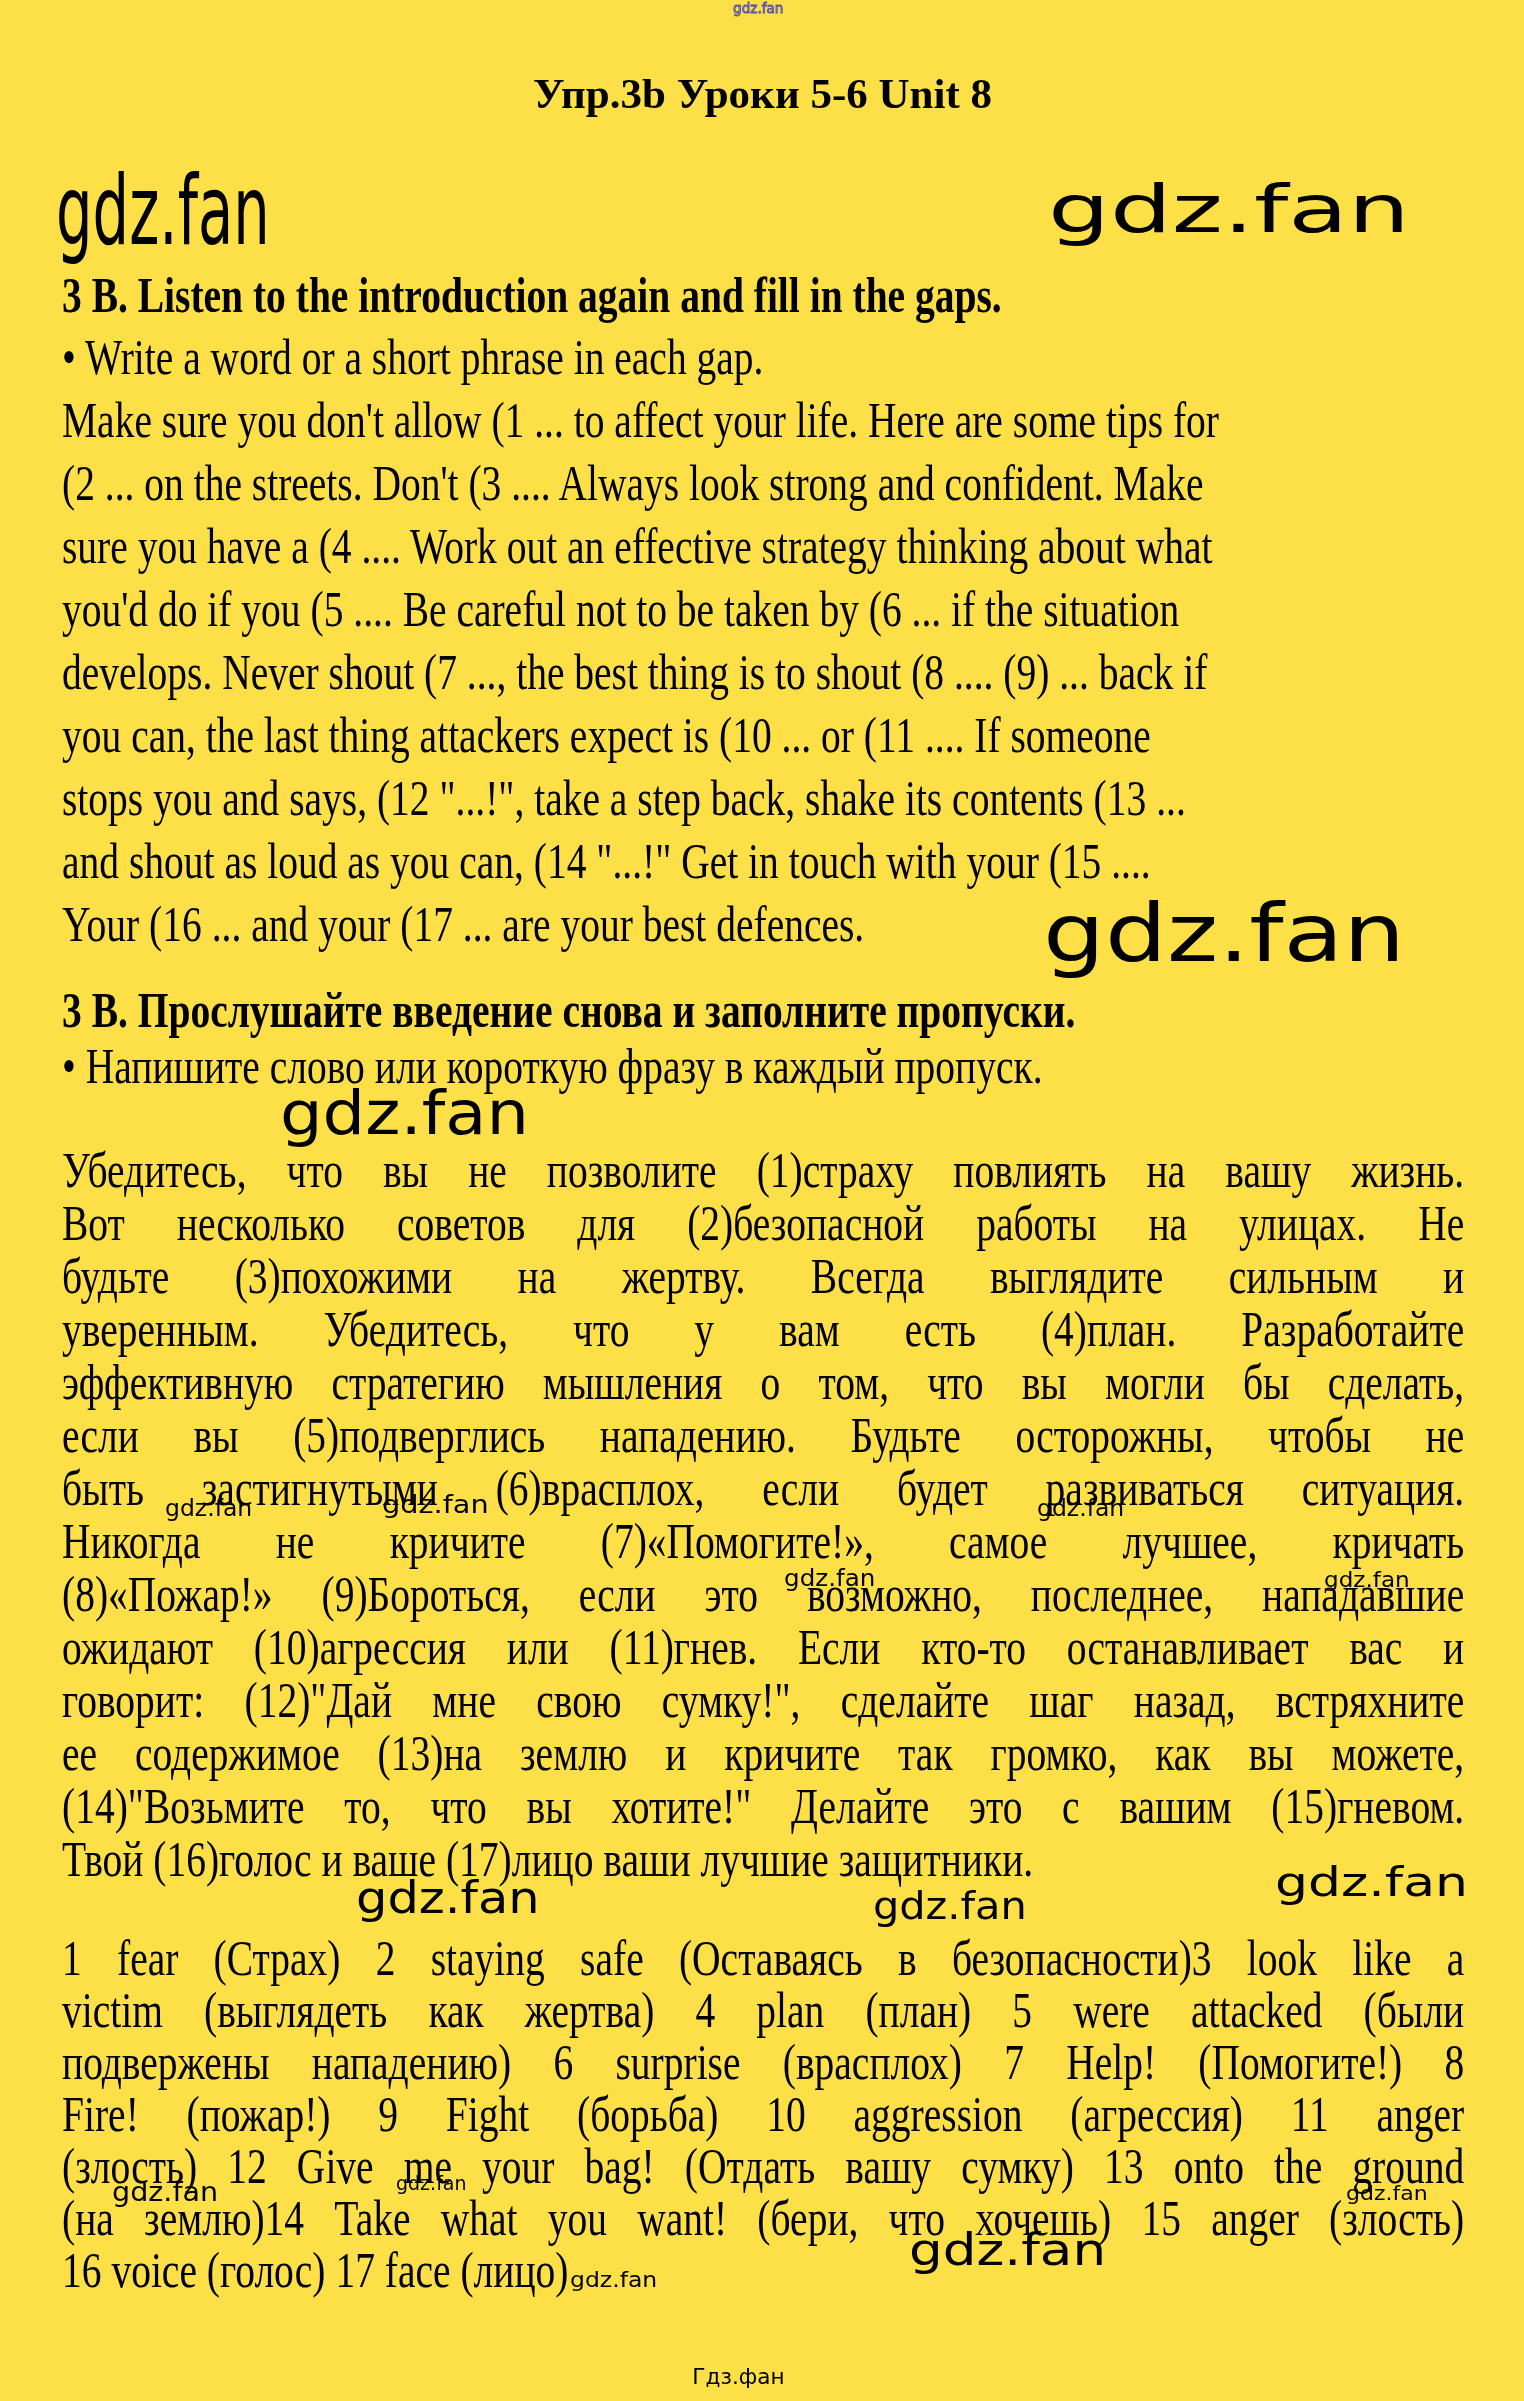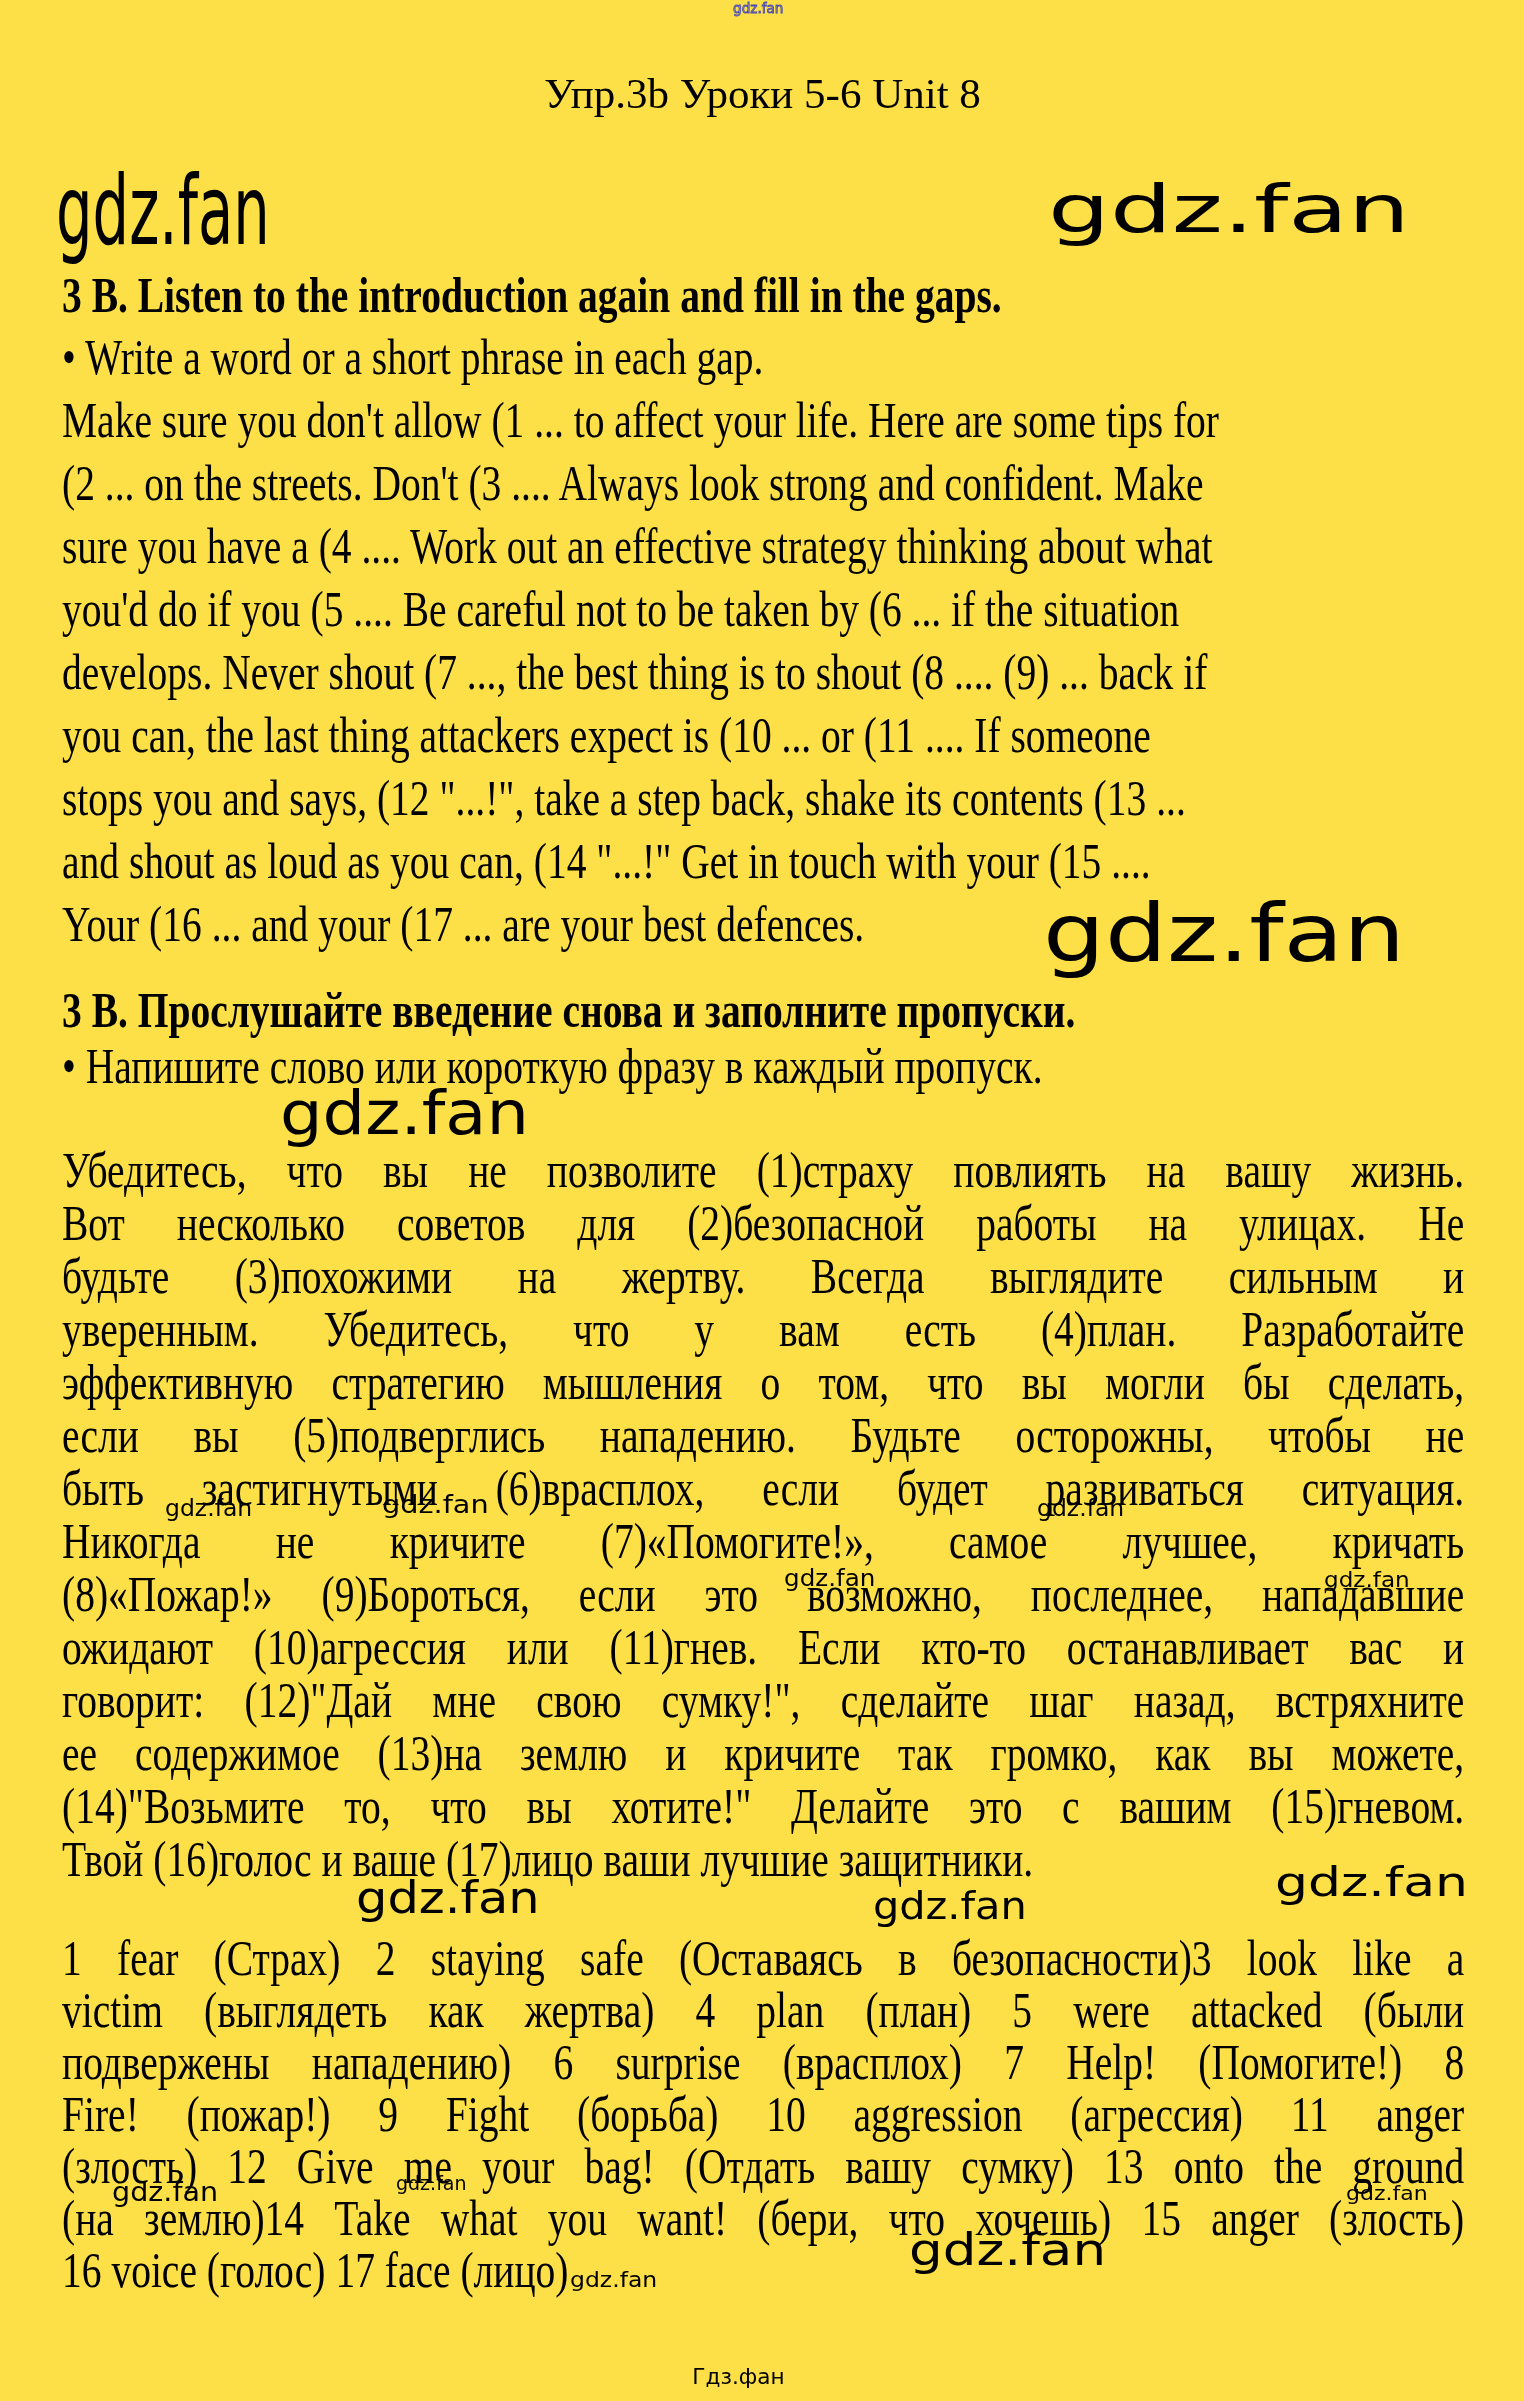--- a/index.html
+++ b/index.html
@@ -1,19 +1,19 @@
 <!DOCTYPE html>
 <html style="font-size:12.8px"><head>
 <meta charset="utf-8">
 <style>
   html,body{margin:0;padding:0;background:#ffffff;}
   .page{position:relative;width:1525px;height:2401px;background:#fde047;overflow:hidden;
         font-family:"Liberation Serif",serif;color:#000;}
   .title{position:absolute;top:70px;left:0;width:1525px;text-align:center;
-         font-weight:normal;font-size:43px;line-height:1.1;}
+         font-weight:bold;font-size:43px;line-height:1.1;}
   
   .scaled{position:absolute;left:62px;width:1775px;transform:scaleX(0.79);transform-origin:0 0;
           font-family:"Liberation Serif",serif;font-size:50px;color:#000;}
   .bold{font-weight:bold;}
   .lh78{line-height:62px;white-space:nowrap;}
   .en-line{line-height:63px;white-space:nowrap;}
   .ru-line{line-height:53px;text-align:justify;text-align-last:justify;}
   .ans-line{line-height:52px;text-align:justify;text-align-last:justify;}
   .noj{text-align-last:left;}
   

